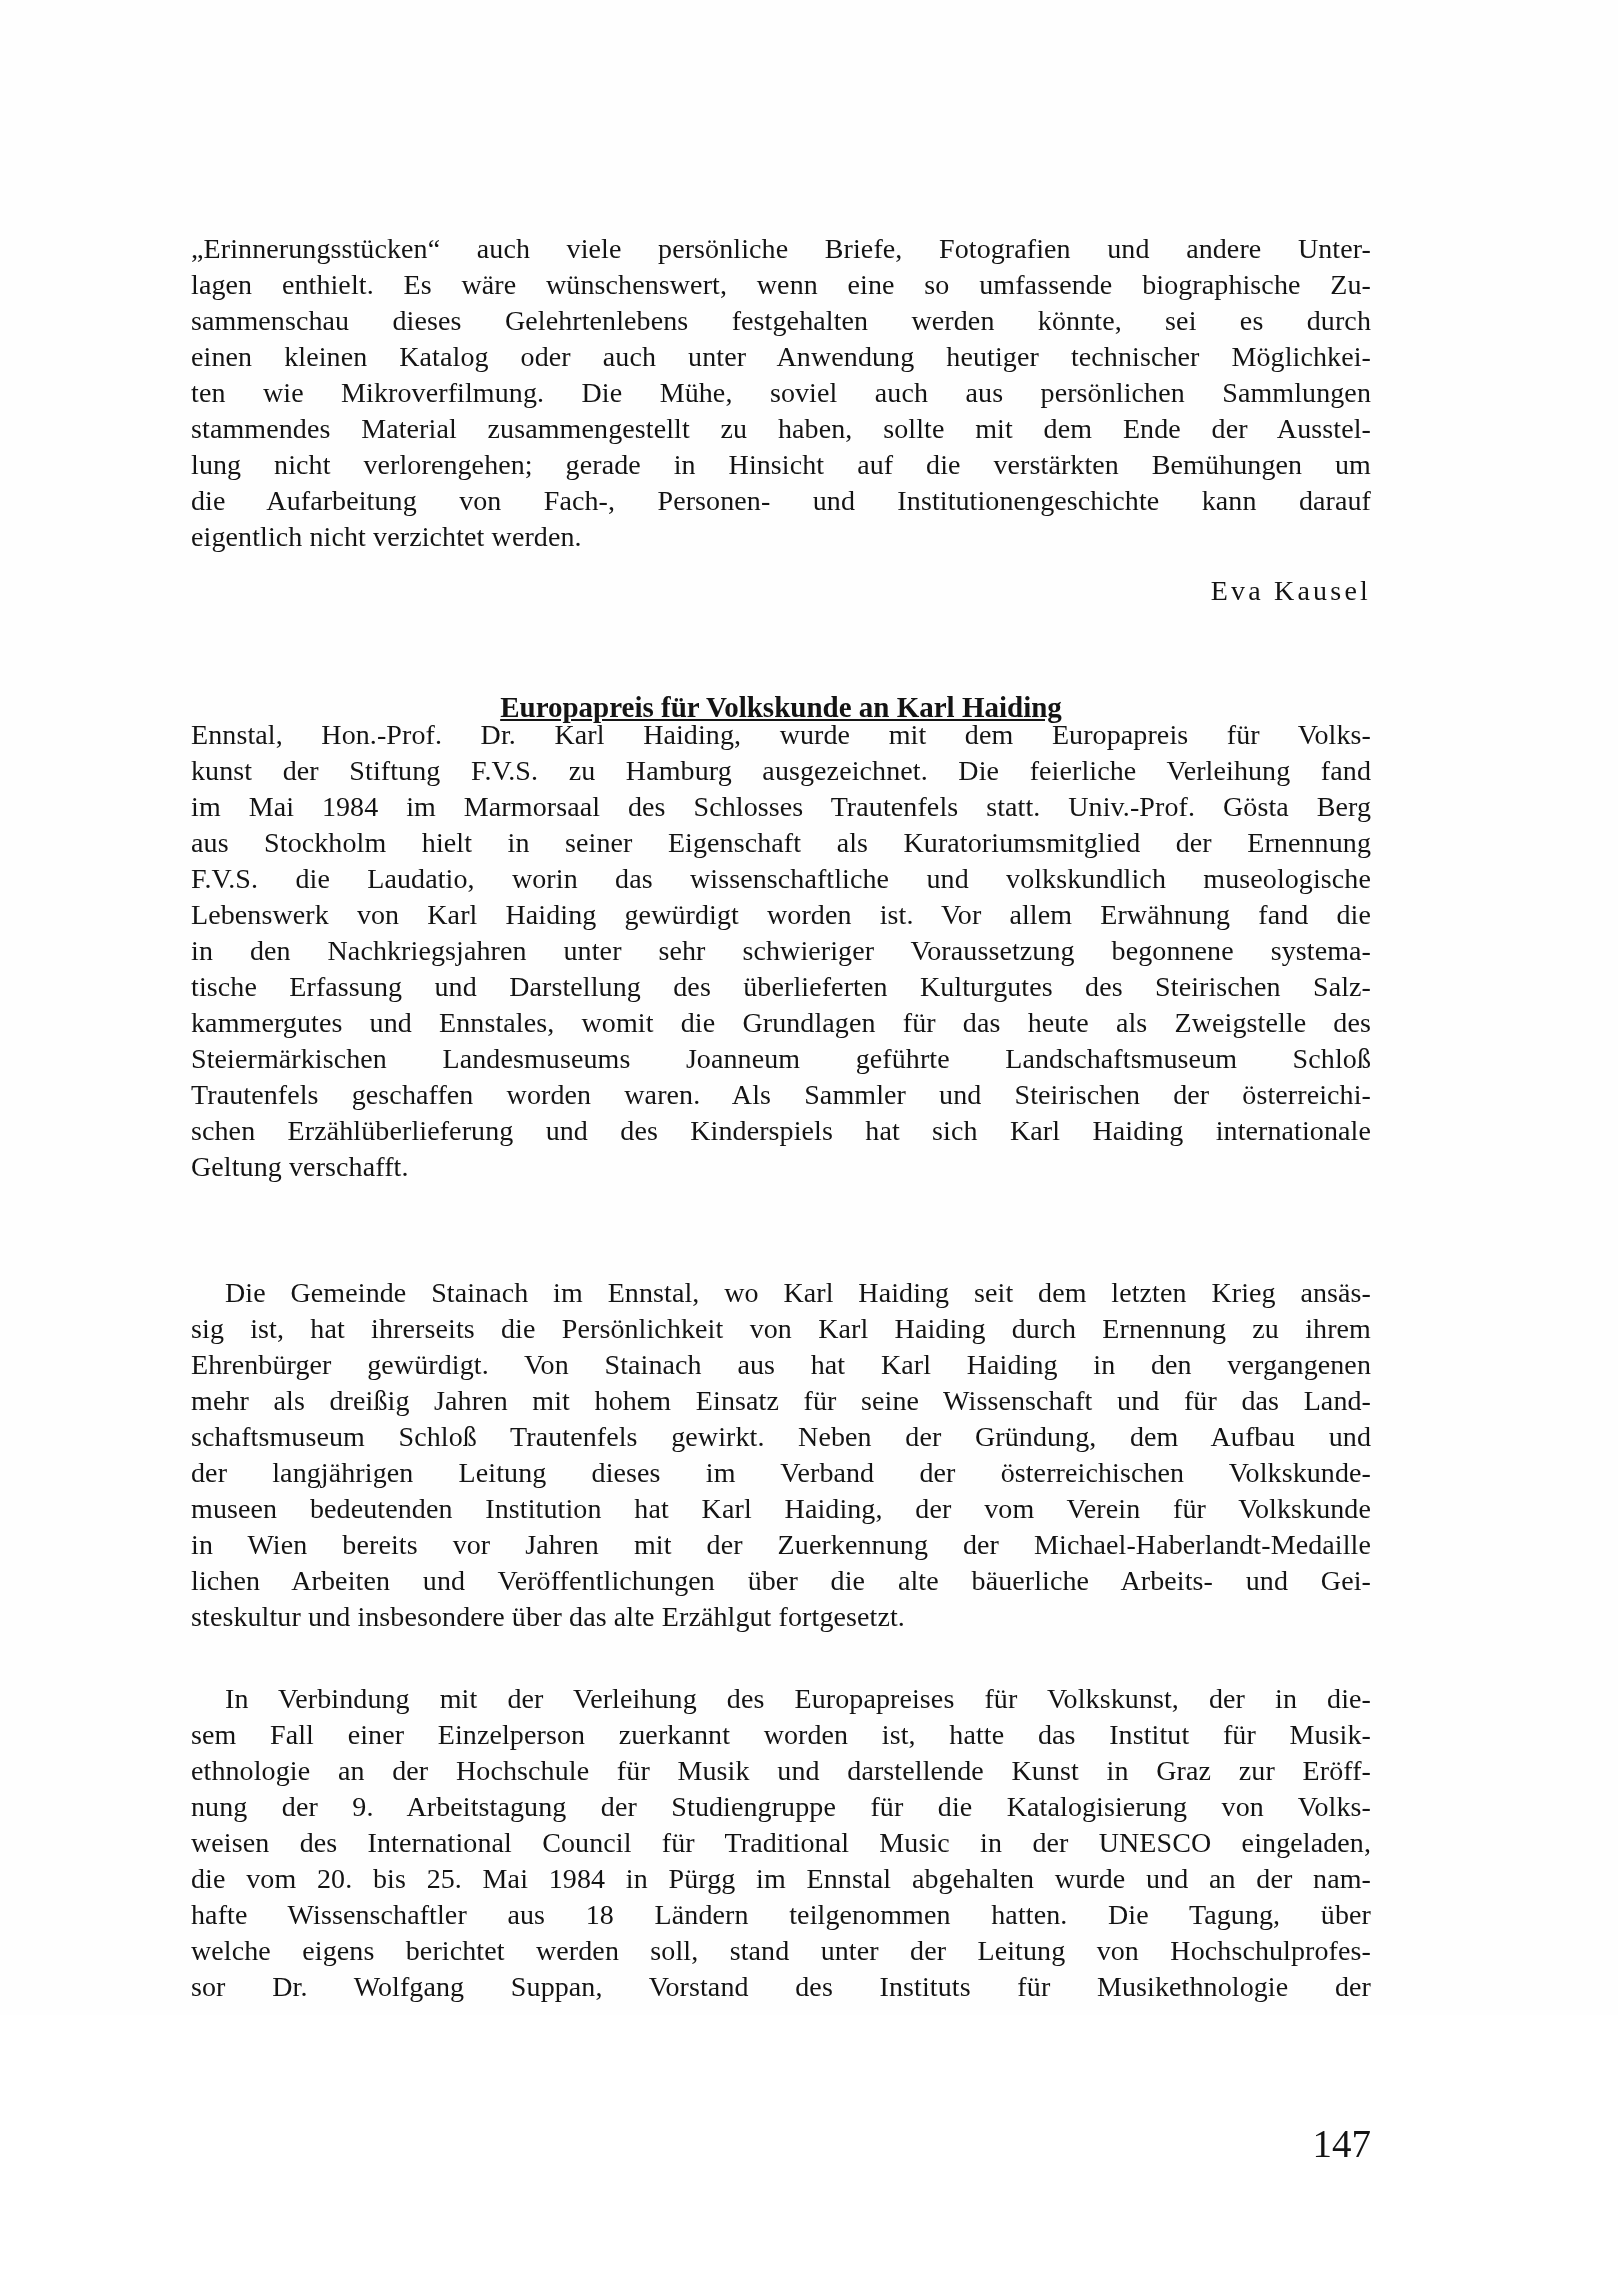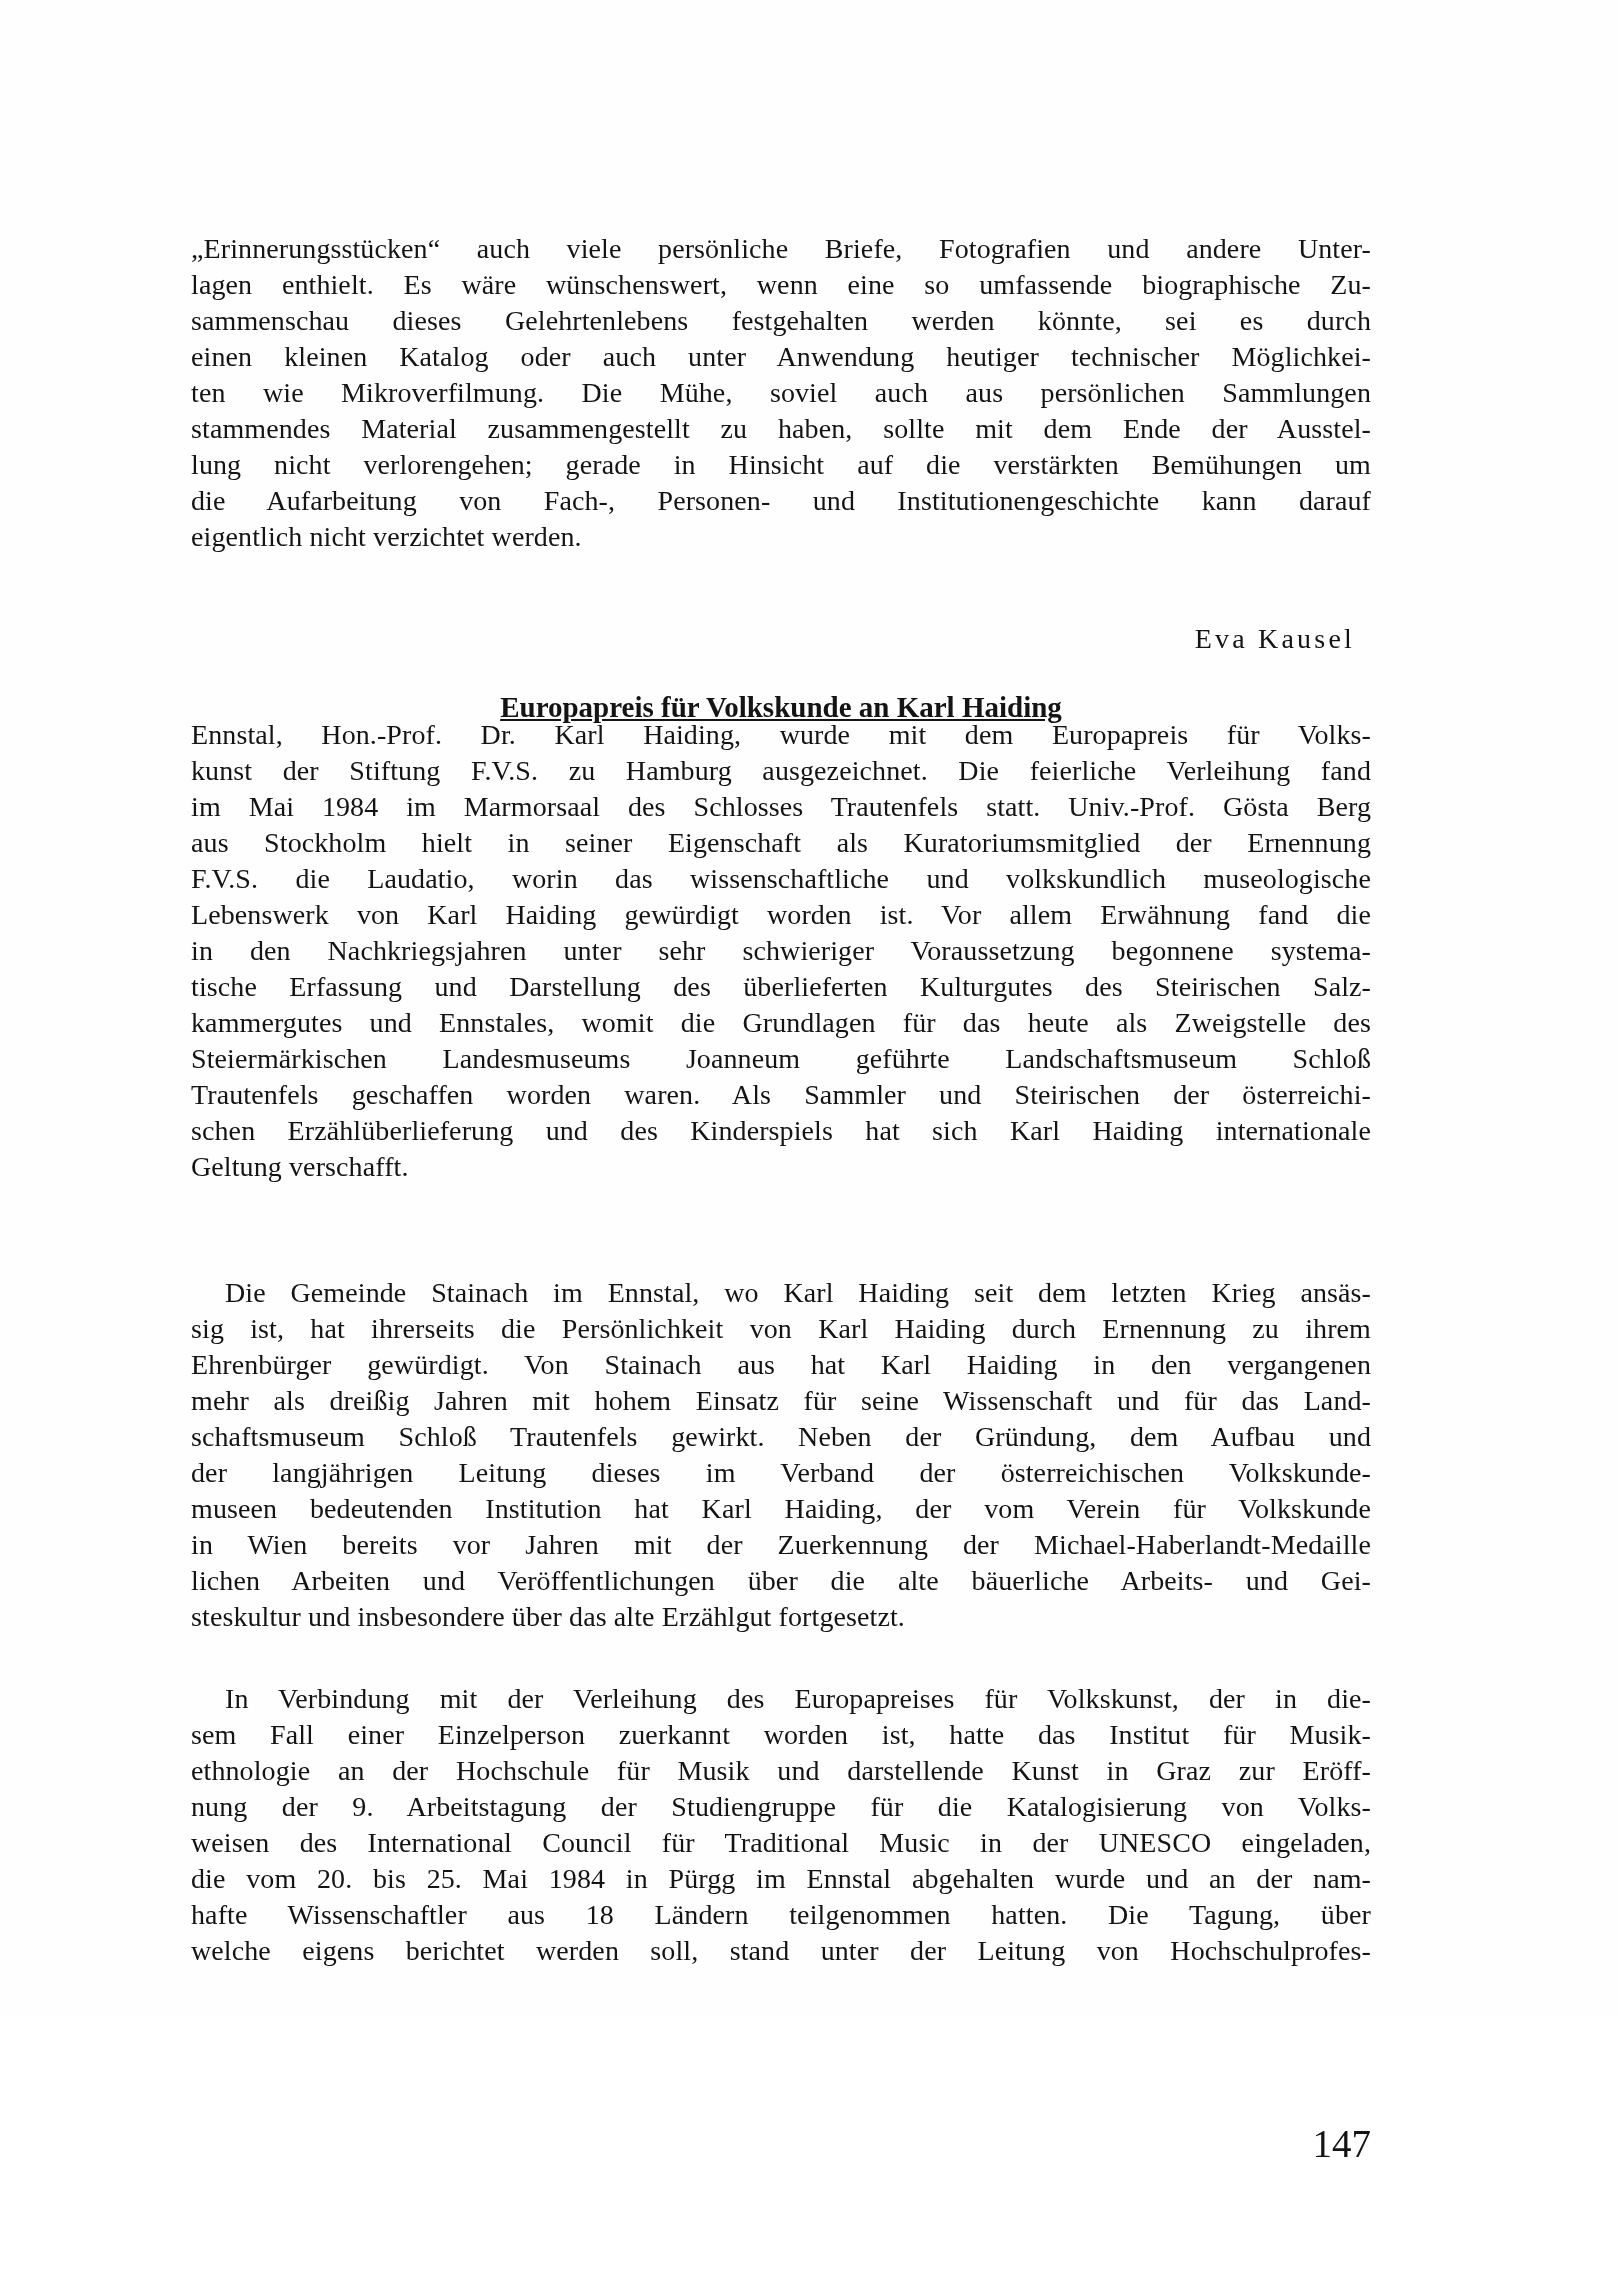--- a/index.html
+++ b/index.html
@@ -13,22 +13,22 @@
   .block { position: absolute; left: 0; width: 1180px; }
   .line {
     display: block; height: 36px; line-height: 36px;
     font-size: 28px; white-space: nowrap;
     text-align: justify; text-align-last: justify;
     letter-spacing: 0.1px;
   }
   .line.last { text-align-last: left; }
   .line.indent { padding-left: 34px; }
   .signature {
-    position: absolute; right: 16px; top: 0; font-size: 28px; line-height: 36px;
-    letter-spacing: 3.2px; white-space: nowrap; margin-top: 48px;
+    position: absolute; right: 0; top: 0; font-size: 28px; line-height: 36px;
+    letter-spacing: 3.2px; white-space: nowrap;
   }
   .heading {
     position: absolute; left: 0; width: 1180px; text-align: center;
     font-size: 29px; font-weight: bold; line-height: 36px; white-space: nowrap; text-decoration: underline;
   }
   .page-number {
     position: absolute; right: 0; font-size: 39px; line-height: 45px; white-space: nowrap;
   }
 </style>
 </head>
@@ -86,18 +86,19 @@
 
     <div class="block" style="top:1681px;">
       <span class="line indent">In Verbindung mit der Verleihung des Europapreises für Volkskunst, der in die-</span>
       <span class="line">sem Fall einer Einzelperson zuerkannt worden ist, hatte das Institut für Musik-</span>
       <span class="line">ethnologie an der Hochschule für Musik und darstellende Kunst in Graz zur Eröff-</span>
       <span class="line">nung der 9. Arbeitstagung der Studiengruppe für die Katalogisierung von Volks-</span>
       <span class="line">weisen des International Council für Traditional Music in der UNESCO eingeladen,</span>
       <span class="line">die vom 20. bis 25. Mai 1984 in Pürgg im Ennstal abgehalten wurde und an der nam-</span>
       <span class="line">hafte Wissenschaftler aus 18 Ländern teilgenommen hatten. Die Tagung, über</span>
       <span class="line">welche eigens berichtet werden soll, stand unter der Leitung von Hochschulprofes-</span>
+      <span class="line">sor Dr. Wolfgang Suppan, Vorstand des Instituts für Musikethnologie der</span>
     </div>
 
     <div class="page-number" style="top:2097px;margin-top:24px;">147</div>
   </div>
 </div>
 
 
 </body></html>

